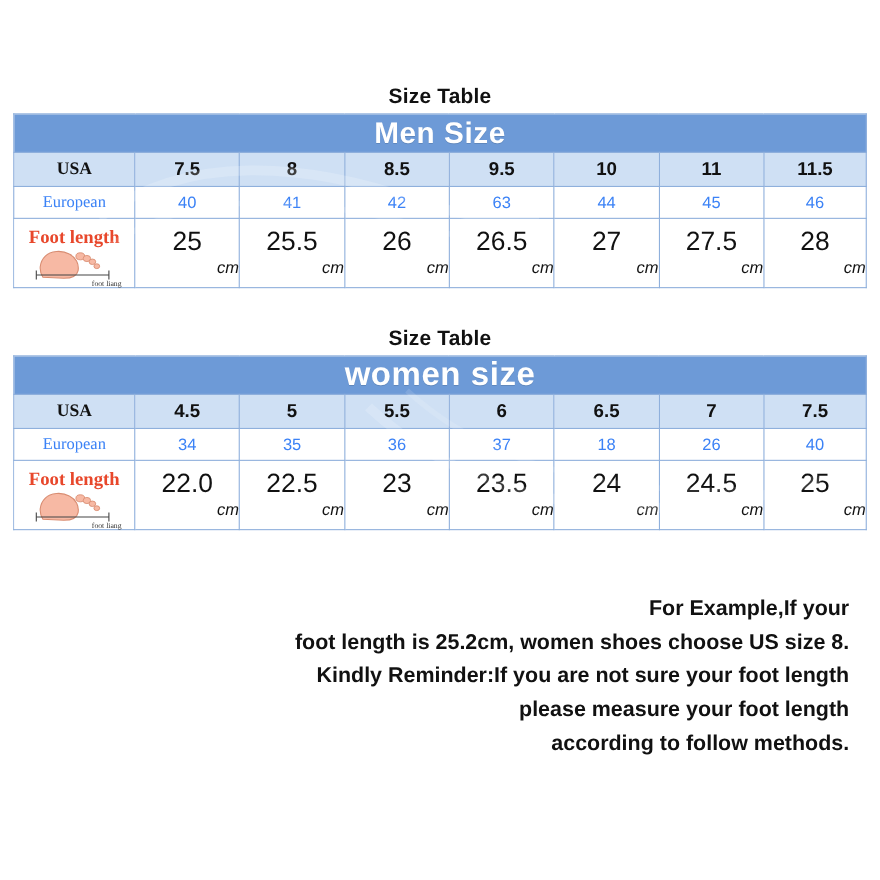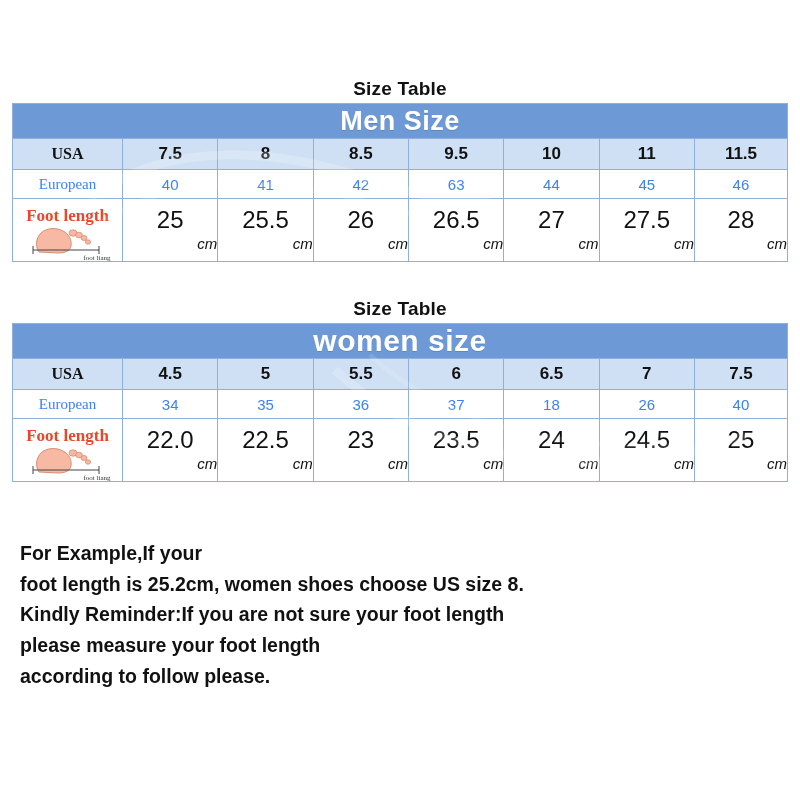--- a/index.html
+++ b/index.html
@@ -139,23 +139,24 @@
   
   .wm {
     position: absolute;
     pointer-events: none;
     opacity: .35;
   }
 
   
   .notes {
     position: absolute;
-    left: 20px;
+    left: 32px;
     top: 540px;
     width: 740px;
+    text-align: right;
   }
   .notes p {
     margin: 0 0 3px 0;
     font-size: 19.5px;
     font-weight: bold;
     color: #111;
     line-height: 1.42;
     font-family: "Liberation Sans", sans-serif;
   }
 </style>
@@ -343,16 +344,16 @@
   <svg class="wm" style="left:330px; top:350px;" width="420" height="150" viewBox="0 0 420 150" xmlns="http://www.w3.org/2000/svg">
     <path d="M5 20 C80 90 190 120 300 110 C350 105 390 95 415 85" stroke="#ffffff" stroke-width="9" fill="none" opacity=".5"></path>
     <path d="M40 5 C110 70 220 100 340 95" stroke="#ffffff" stroke-width="5" fill="none" opacity=".35"></path>
   </svg>
 
   <div class="notes">
     <p>For Example,If your</p>
     <p>foot length is 25.2cm, women shoes choose US size 8.</p>
     <p>Kindly Reminder:If you are not sure your foot length</p>
     <p>please measure your foot length</p>
-    <p>according to follow please.</p>
+    <p>according to follow methods.</p>
   </div>
 
 </div>
 
 </body></html>

